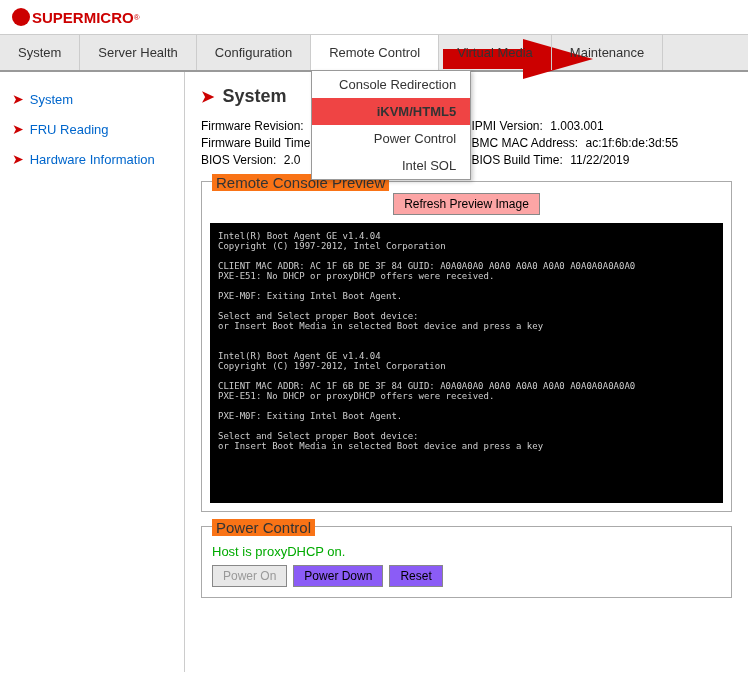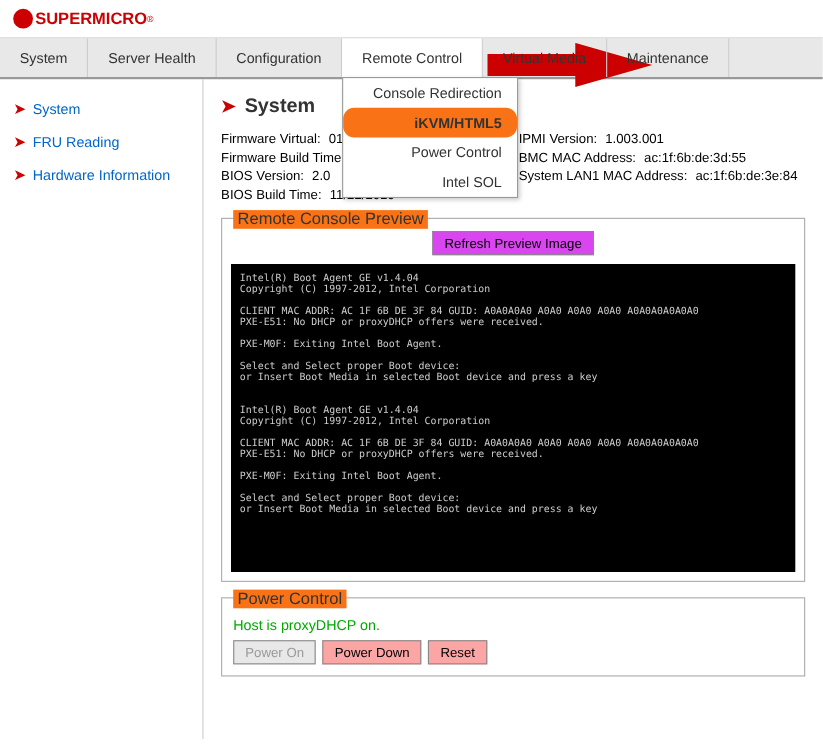--- a/index.html
+++ b/index.html
@@ -9,47 +9,47 @@
     .header { background: #fff; padding: 8px 12px; border-bottom: 1px solid #ccc; display: flex; align-items: flex-end; }
 
     
     .navbar { background: #e8e8e8; border-bottom: 2px solid #999; display: flex; }
     .navbar-item { padding: 10px 18px; font-size: 13px; color: #333; cursor: pointer; border-right: 1px solid #ccc; position: relative; }
     .navbar-item.dropdown-open { background: #fff; }
 
     
     .dropdown-menu { position: absolute; top: 100%; left: 0; background: #fff; border: 1px solid #999; z-index: 100; min-width: 160px; box-shadow: 2px 2px 4px rgba(0,0,0,0.2); }
     .dropdown-item { padding: 6px 14px; cursor: pointer; white-space: nowrap; }
-    .dropdown-item.selected { background: #f97316; font-weight: bold; border-radius: 10px; }
+    .dropdown-item.selected { background: #ef4444; font-weight: bold; }
 
     
     .main-layout { display: flex; }
 
     
     .sidebar { width: 185px; border-right: 1px solid #ccc; padding: 12px 0; min-height: 600px; }
     .sidebar-item { padding: 7px 12px; display: flex; align-items: center; gap: 6px; cursor: pointer; color: #0066cc; font-size: 13px; }
     .sidebar-arrow { color: #cc0000; font-size: 14px; }
 
     
     .content { flex: 1; padding: 14px 16px; }
     .page-title { display: flex; align-items: center; gap: 8px; font-size: 18px; font-weight: bold; margin-bottom: 12px; color: #333; }
     .page-title-arrow { color: #cc0000; font-size: 16px; }
 
     
     .section-box { border: 1px solid #aaa; margin-bottom: 14px; }
     .section-title { font-size: 15px; color: #333; background: #f97316; padding: 0 4px; margin-left: 10px; position: relative; top: -8px; display: inline-block; }
     .section-header-row { margin-bottom: -6px; }
     .console-preview { background: #000; margin: 0 8px 8px 8px; padding: 8px; min-height: 280px; font-family: monospace; font-size: 9px; color: #ccc; }
     .refresh-btn-row { text-align: center; margin-bottom: 8px; }
-    .refresh-btn { padding: 3px 10px; background: #d946ef; border: 1px solid #888; cursor: pointer; font-size: 12px; }
+    .refresh-btn { padding: 3px 10px; background: #fca5a5; border: 1px solid #888; cursor: pointer; font-size: 12px; }
 
     
     .power-status { color: #00aa00; font-size: 13px; margin: 6px 10px; }
     .power-buttons { display: flex; gap: 6px; margin: 0 10px 10px 10px; }
-    .power-btn { padding: 3px 10px; background: #fca5a5; border: 1px solid #888; cursor: pointer; font-size: 12px; }
+    .power-btn { padding: 3px 10px; background: #8b5cf6; border: 1px solid #888; cursor: pointer; font-size: 12px; }
     .power-btn:disabled { color: #999; background: #e8e8e8; cursor: default; }
 
     
     .supermicro-logo { display: inline-flex; align-items: center; }
     .sm-red { color: #cc0000; font-weight: bold; font-size: 15px; font-family: Arial, sans-serif; }
     .sm-circle { display: inline-block; width: 18px; height: 18px; background: #cc0000; border-radius: 50%; margin-right: 2px; }
     .sm-r { font-size: 8px; vertical-align: super; color: #cc0000; }
   </style>
 </head>
 <body>
@@ -121,42 +121,38 @@
 
   <div class="content">
 
     <div class="page-title">
       <span class="page-title-arrow">➤</span>
       <span>System</span>
     </div>
 
     <div style="display:grid; grid-template-columns: 1fr 1fr; gap: 3px 10px; margin-bottom: 14px; font-size: 12px;">
       <div>
-        <span>Firmware Virtual:</span>
+        <span>Firmware Revision:</span>
         <span style="margin-left:4px;">01.31.02</span>
       </div>
       <div>
         <span>IPMI Version:</span>
         <span style="margin-left:4px;">1.003.001</span>
       </div>
       <div>
         <span>Firmware Build Time:</span>
         <span style="margin-left:4px;">11/15/2019</span>
       </div>
       <div>
         <span>BMC MAC Address:</span>
         <span style="margin-left:4px;">ac:1f:6b:de:3d:55</span>
       </div>
       <div>
         <span>BIOS Version:</span>
         <span style="margin-left:4px;">2.0</span>
-      </div>
-      <div>
-        <span>System LAN1 MAC Address:</span>
-        <span style="margin-left:4px;">ac:1f:6b:de:3e:84</span>
       </div>
       <div>
         <span>BIOS Build Time:</span>
         <span style="margin-left:4px;">11/22/2019</span>
       </div>
     </div>
 
     <div class="section-box">
       <div class="section-header-row">
         <span class="section-title">Remote Console Preview</span>

